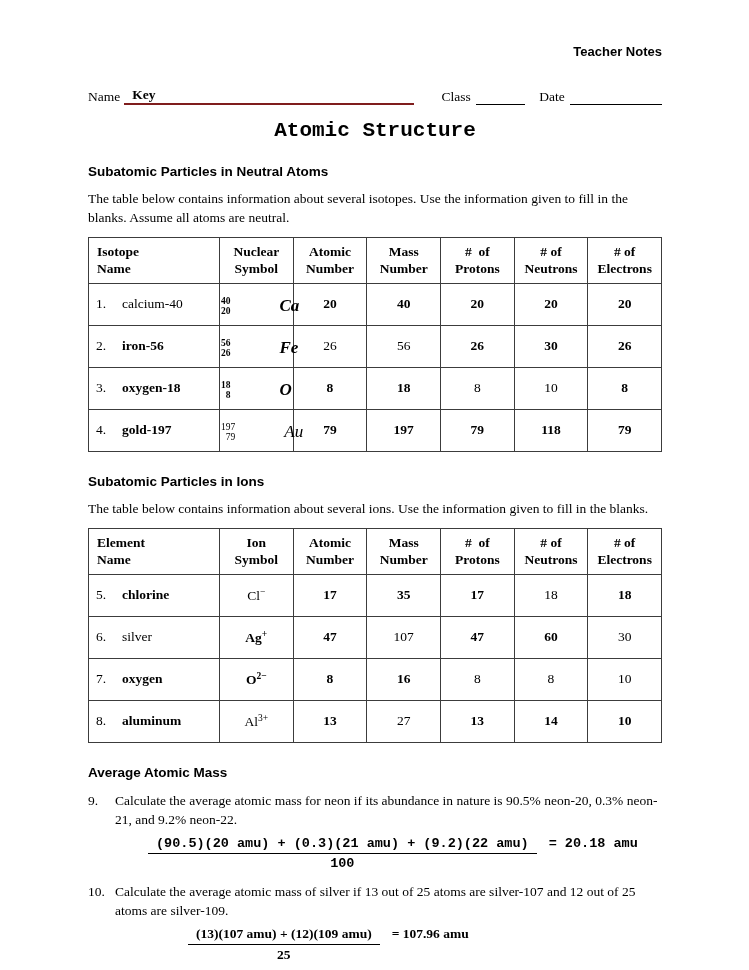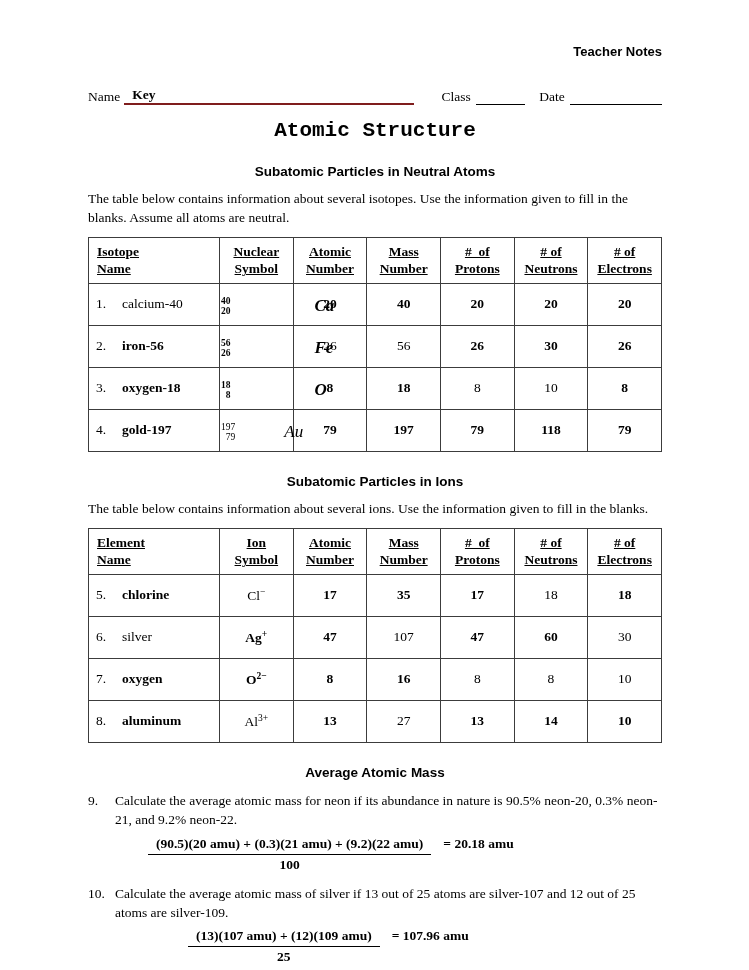--- a/index.html
+++ b/index.html
@@ -1,50 +1,50 @@
 <!DOCTYPE html>
 <html><head>
 <meta charset="utf-8">
 <style>
   html,body{margin:0;padding:0;background:#fff;}
   body{width:749px;height:970px;overflow:hidden;color:#000;font-family:"Liberation Serif",serif;font-size:13.5px;position:relative;}
   .content{padding:44px 87px 0 88px;}
-  .b{font-weight:bold;gap:35px;}
+  .b{font-weight:bold;}
   .corner-note{text-align:right;font-family:"Liberation Sans",sans-serif;font-weight:bold;font-size:13px;}
   .name-row{display:flex;align-items:flex-end;margin-top:28px;font-size:13.5px;}
   .blank{border-bottom:1px solid #000;display:inline-block;}
   .name-blank{border-bottom:2px solid #7f1d1d;width:296px;margin-left:4px;padding-left:8px;}
   .name-value{font-weight:bold;}
   .class-blank{width:52px;margin-left:5px;}
   .date-blank{width:97px;margin-left:5px;}
   .lbl-class{margin-left:28px;}
   .lbl-date{margin-left:14px;}
   .page-title{text-align:center;font-family:Liberation Mono, monospace;font-weight:bold;font-size:21px;margin-top:14px;}
-  .sec-heading{font-family:"Liberation Sans",sans-serif;font-weight:bold;font-size:13.5px;margin-top:22px;text-align:center;}
+  .sec-heading{font-family:"Liberation Sans",sans-serif;font-weight:bold;font-size:13.5px;margin-top:22px;}
   .intro{margin-top:11px;line-height:1.4;}
   table{border-collapse:collapse;width:100%;table-layout:fixed;margin-top:9px;}
   th,td{border:1.4px solid #3c3c3c;}
-  th{font-weight:bold;font-size:13.5px;padding:5px 3px;white-space:pre-wrap;text-align:center;line-height:1.3;vertical-align:middle;text-decoration:underline;}
+  th{font-weight:bold;font-size:13.5px;padding:5px 3px;white-space:pre-wrap;text-align:center;line-height:1.3;vertical-align:middle;}
   th.first{text-align:left;padding-left:8px;}
   td{height:39px;text-align:center;font-size:13.5px;vertical-align:middle;}
   td.name-cell{text-align:left;padding-left:7px;}
   .row-num{display:inline-block;width:26px;}
   .nuclide{display:inline-flex;align-items:center;}
   .nuclide .stack{display:inline-flex;flex-direction:column;align-items:flex-end;font-size:9.5px;line-height:1.1;margin-right:1px;}
   .nuclide .elem{font-style:italic;font-size:17px;padding-left:48px;}
   .ion sup{font-size:9.5px;}
   .question{display:flex;margin-top:12px;line-height:1.4;}
   .q-num{width:27px;flex-shrink:0;}
   .q-text{flex:1;}
   .frac-row{display:flex;align-items:flex-start;font-weight:bold;margin-top:6px;}
   .frac{display:inline-block;text-align:center;}
   .frac .num{display:block;padding:0 8px 2px 8px;border-bottom:1.6px solid #000;}
   .frac .den{display:block;padding-top:2px;}
   .frac-result{margin-left:12px;}
-  .indent-q9{margin-left:60px;}
+  .indent-q9{margin-left:60px;font-family:Liberation Mono, monospace;}
   .indent-q10{margin-left:100px;}
 </style>
 </head>
 <body>
 
 <div class="content">
 
   <div class="corner-note">Teacher Notes</div>
 
   <div class="name-row">

